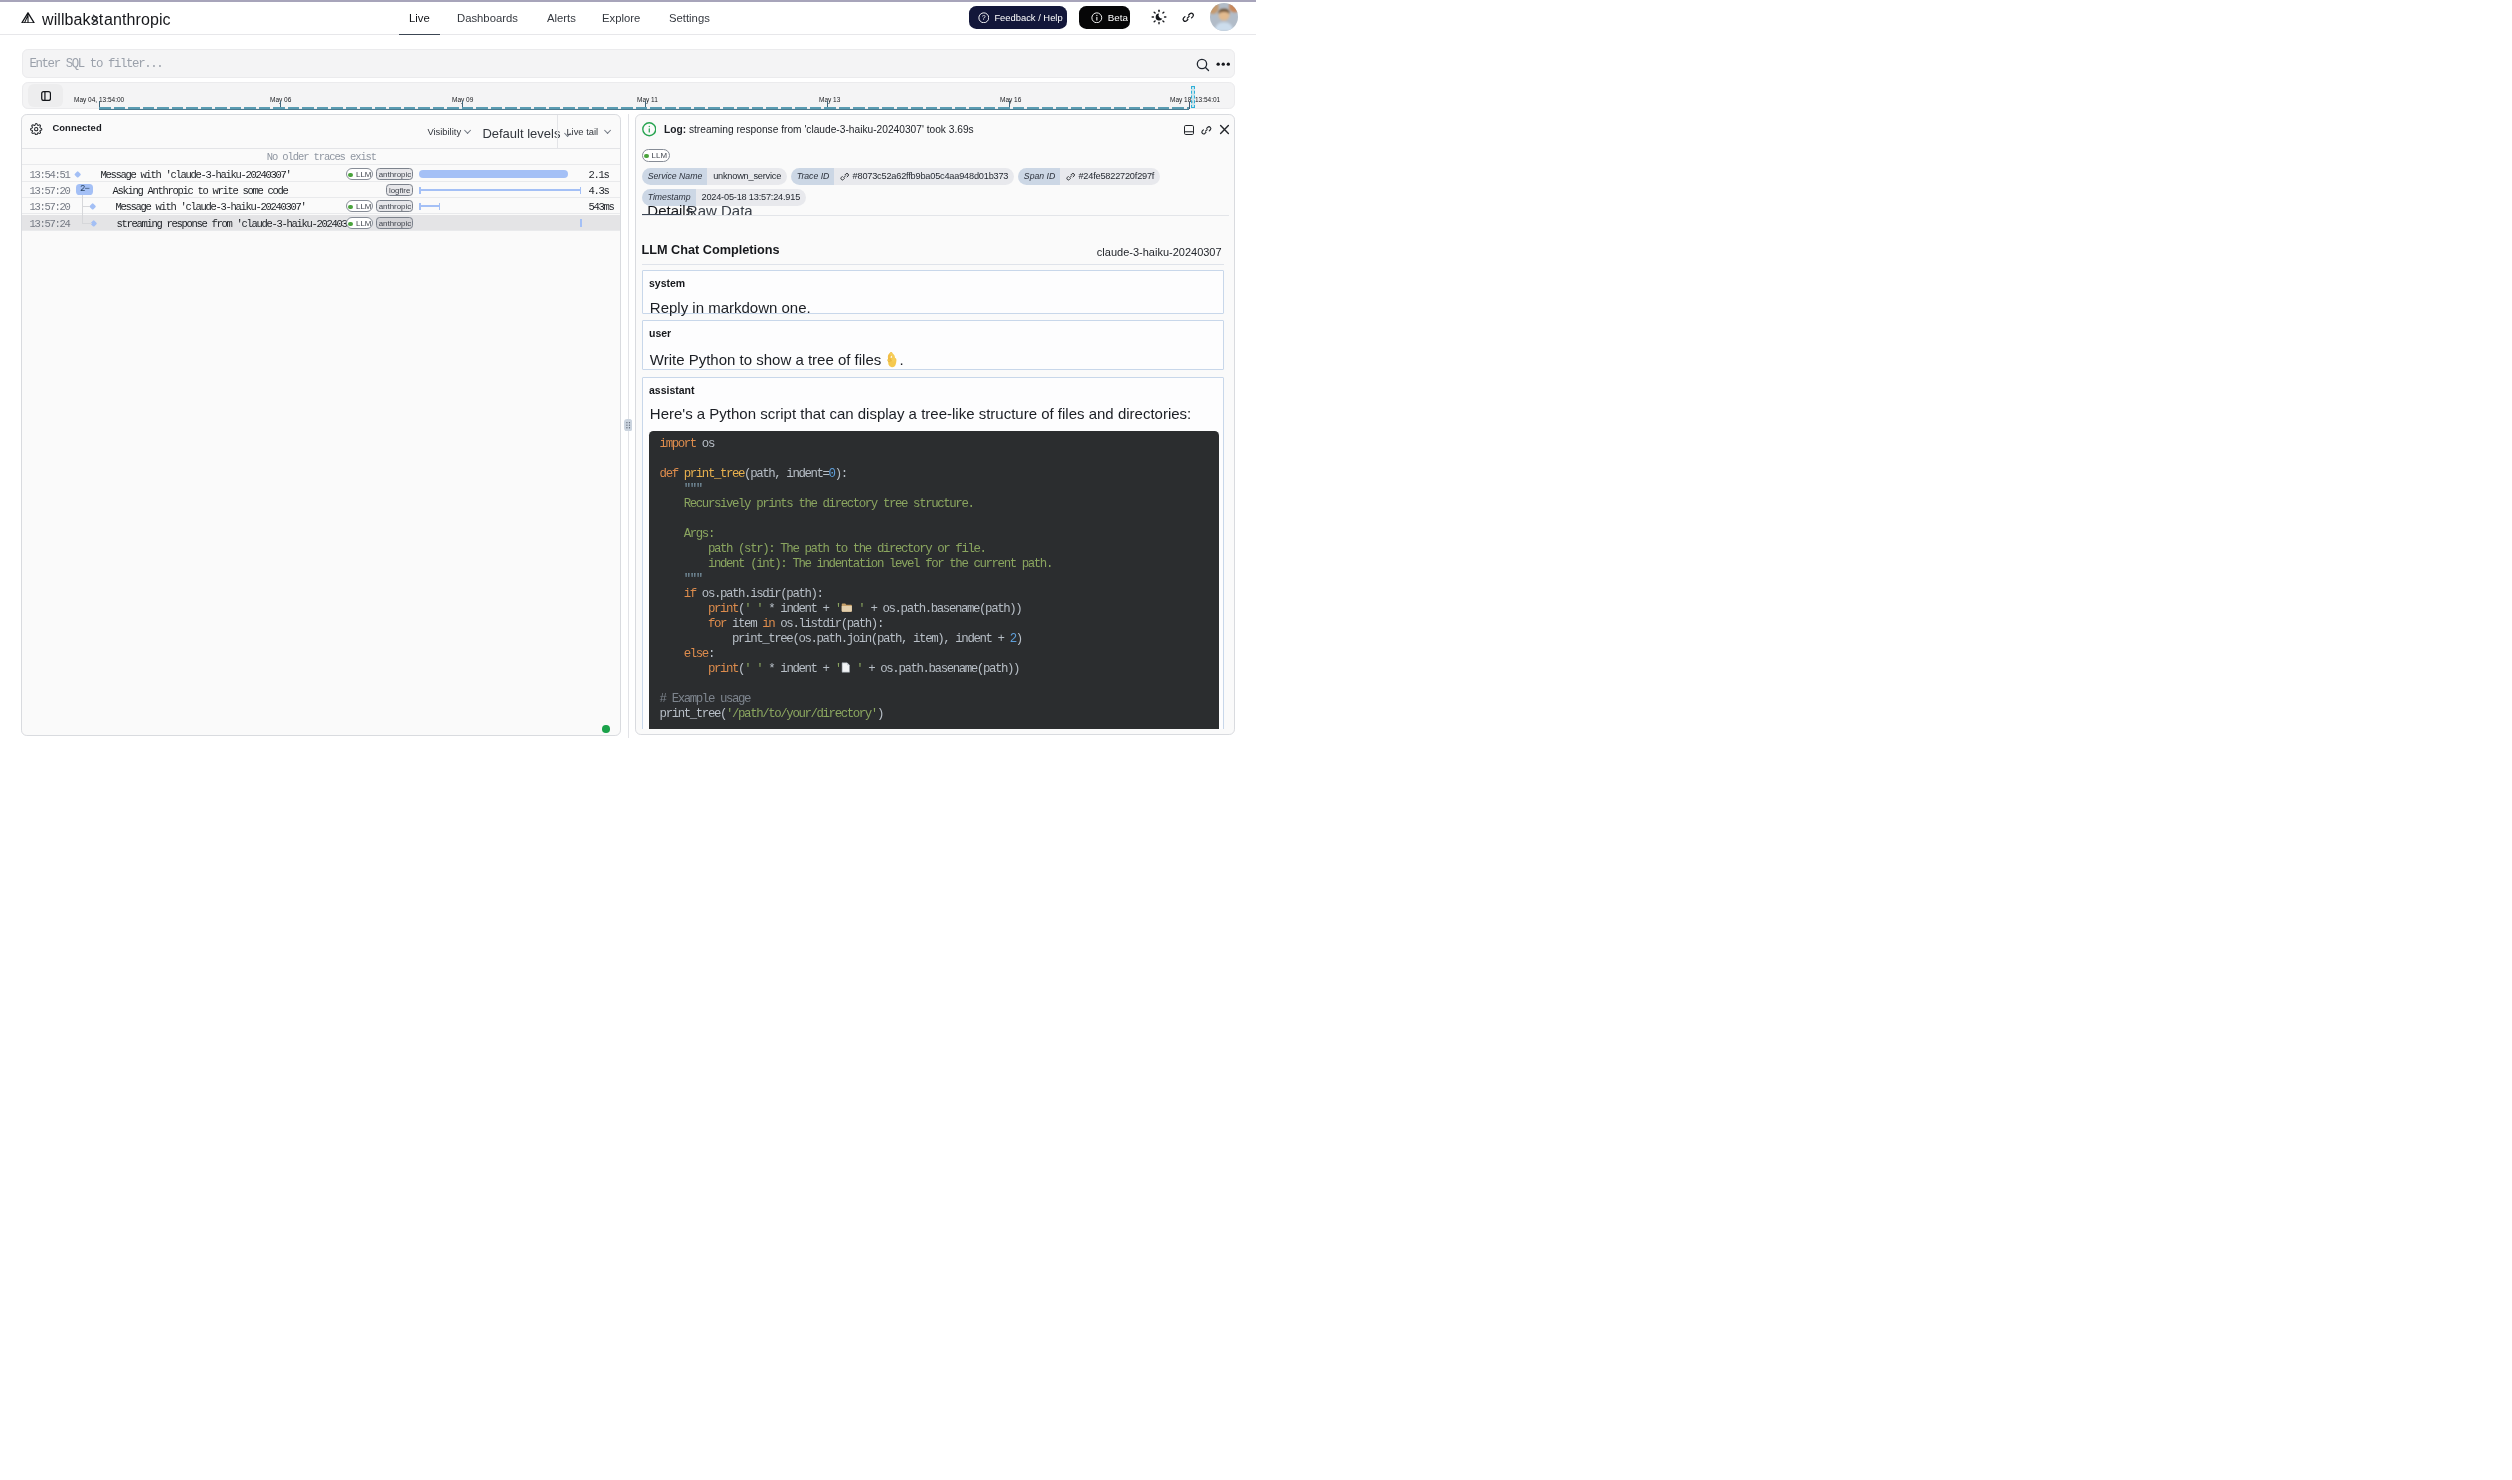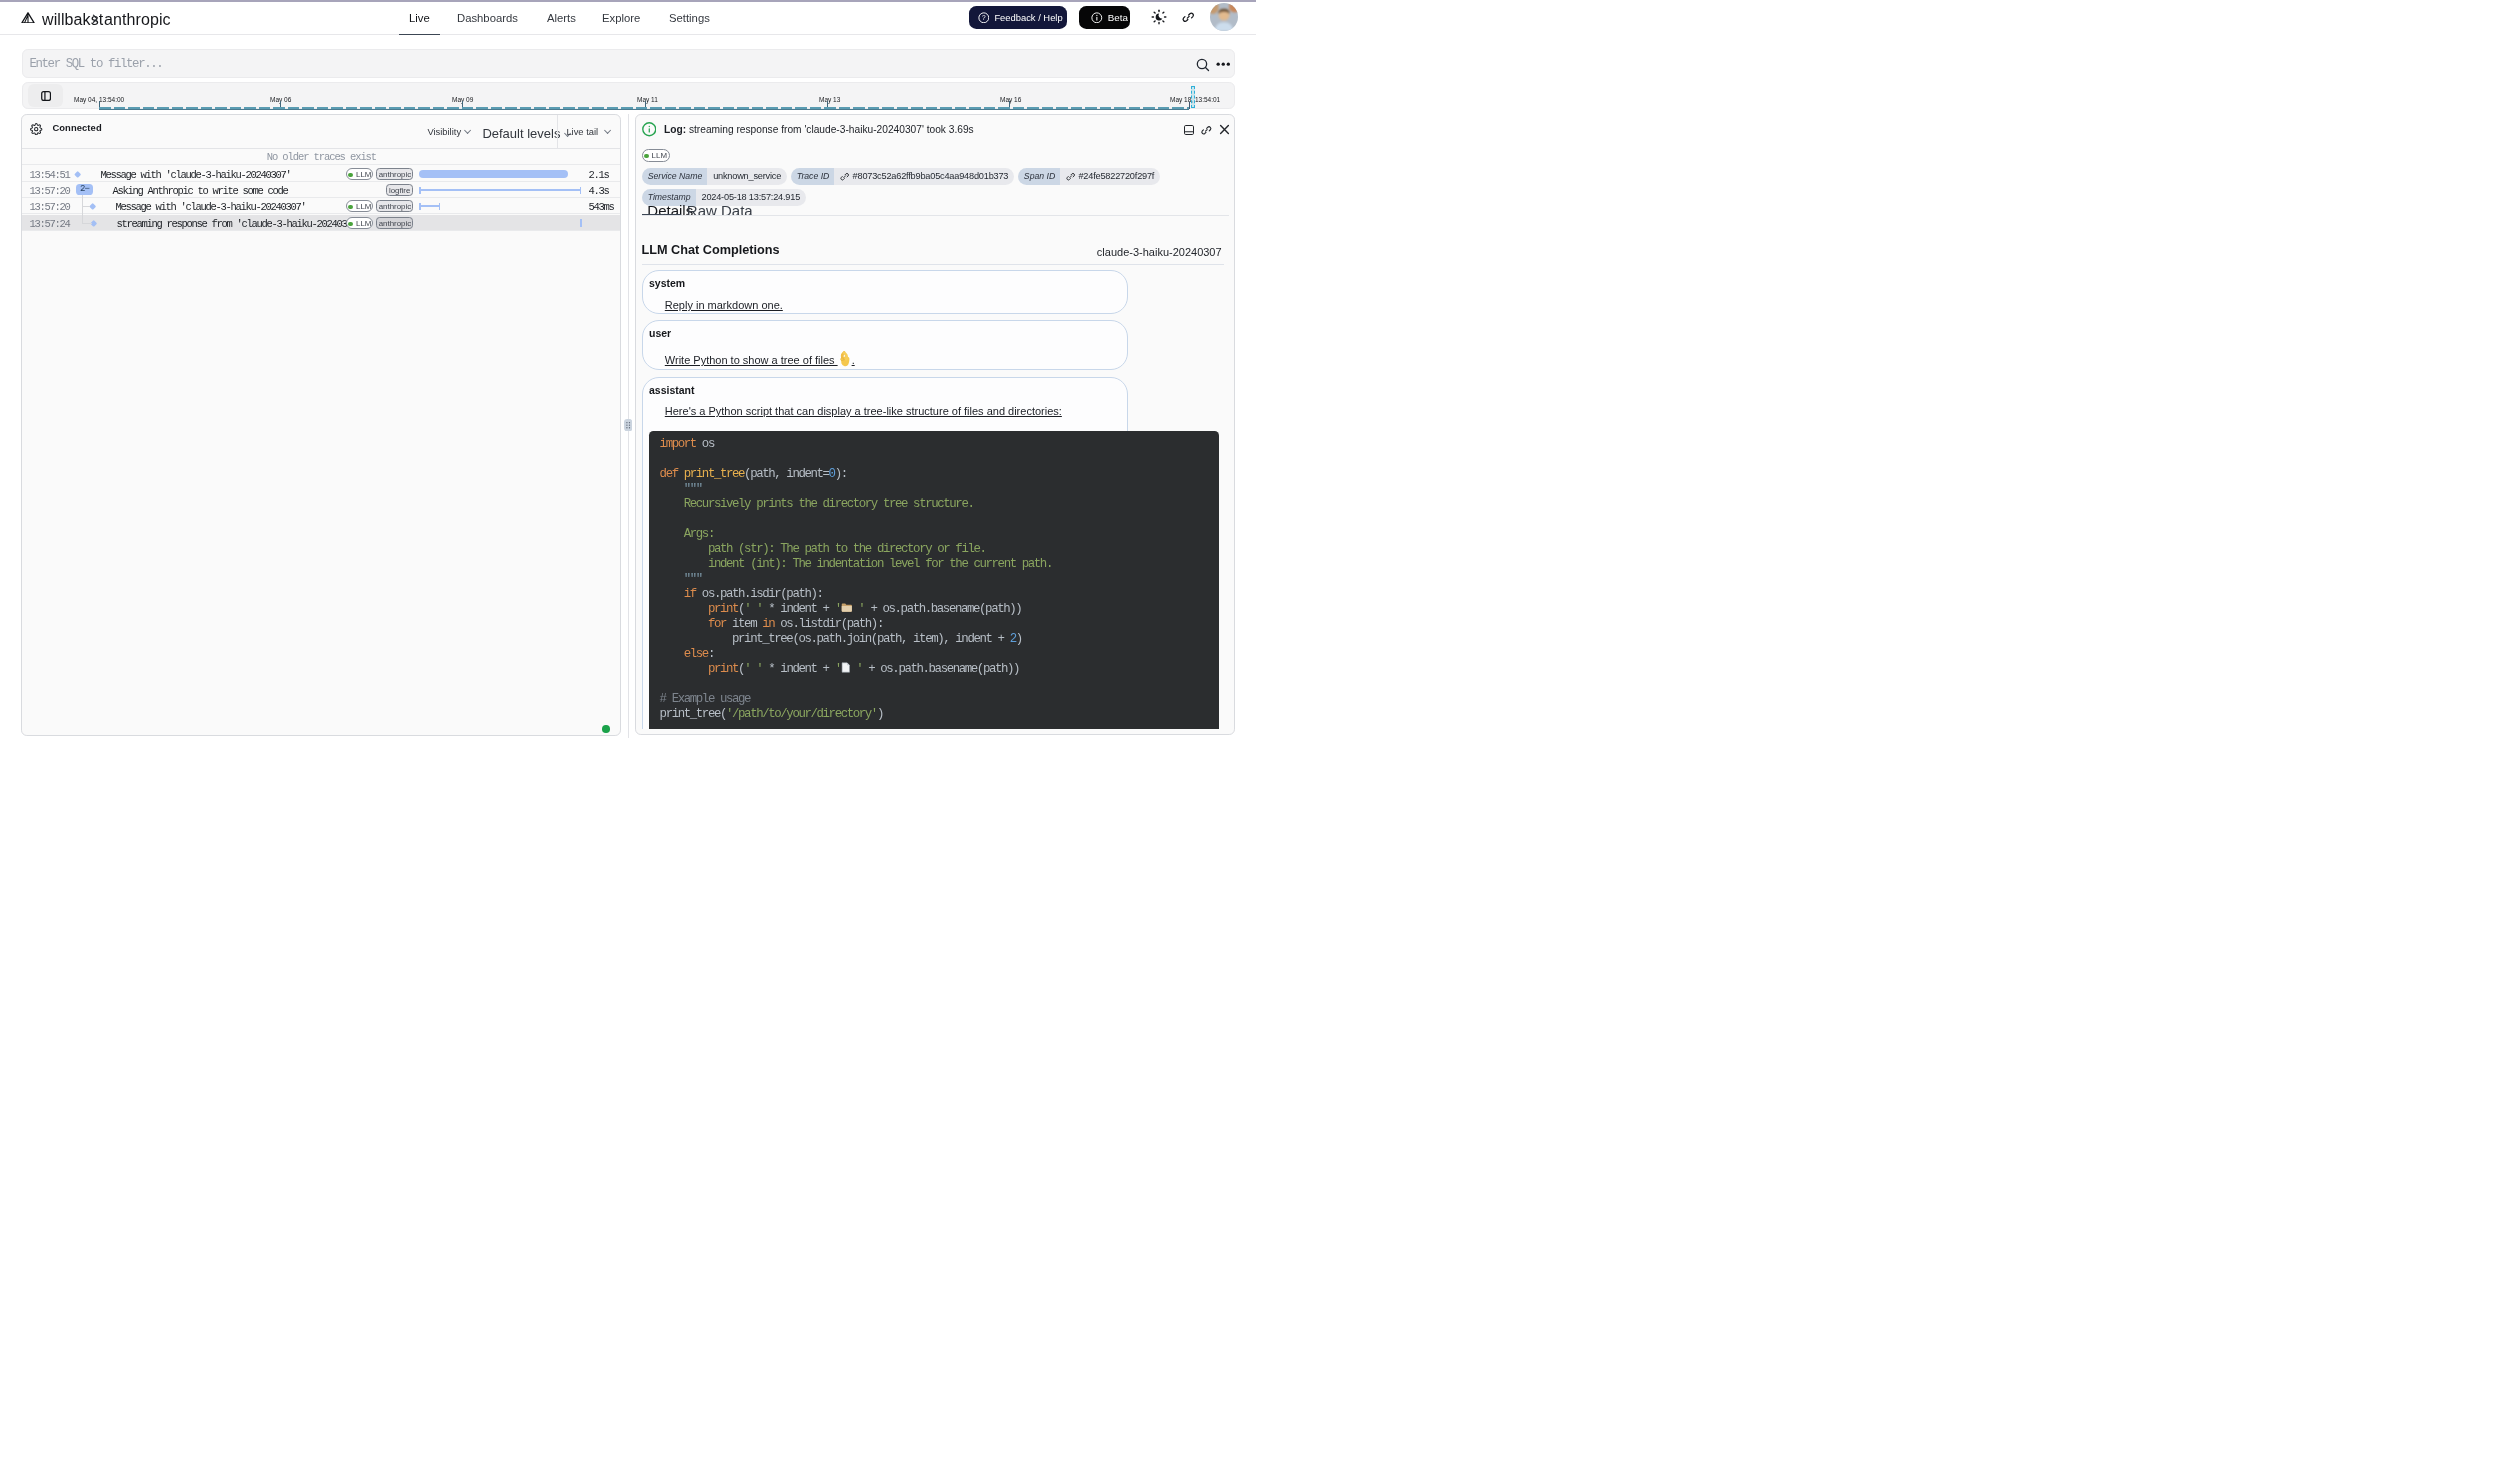--- a/index.html
+++ b/index.html
@@ -97,23 +97,23 @@
 #tabsrow { position:absolute; left:5.8px; top:87px; width:587px; height:14.5px; font-size:15px; color:#383e47; }
 #tabsrow .t1 { position:absolute; left:5.5px; color:#14161a; }
 #tabsrow .t2 { position:absolute; left:45px; }
 #tabsrow .uline { position:absolute; left:0px; top:12.4px; width:39px; height:1.8px; background:#3c4654; }
 #tabsrow .bline { position:absolute; left:0px; top:13.3px; width:587px; height:0.7px; background:#e3e5e9; }
 
 #llmhead { position:absolute; left:5.5px; top:128px; font-size:12.7px; font-weight:700; color:#15171b; }
 #modelname { position:absolute; right:12.4px; top:131px; font-size:11px; color:#23262c; }
 #headrule { position:absolute; left:5.5px; top:149px; width:582px; height:0.7px; background:#dfe3ea; }
 
-.card { position:absolute; left:5.8px; width:486px; background:#fdfdfe; border:0.7px solid #c8d7ea; border-radius:17px; }
+.card { position:absolute; left:5.8px; width:582px; background:#fdfdfe; border:0.7px solid #c8d7ea; border-radius:1px; }
 .card .title { position:absolute; left:6.2px; top:5.8px; font-size:10.5px; font-weight:700; color:#15171b; }
-.card .body { position:absolute; left:22px; top:25px; font-size:11px; color:#1b1e24;text-decoration:underline; }
+.card .body { position:absolute; left:7px; top:25px; font-size:15px; color:#1b1e24; }
 #card-sys { top:155px; height:44px; }
 #card-user { top:205px; height:50px; }
 #card-asst { top:262px; height:509px; }
 
 #codeblock { position:absolute; left:5.8px; top:53px; width:570px; height:302px; background:#2b2d2f; border-radius:4.4px;
   font-family:"Liberation Mono",monospace; font-size:12.4px; letter-spacing:-1.4px; line-height:15px; color:#b7bec6; }
 #code { position:absolute; left:11px; top:5.8px; white-space:pre; }
 .kw { color:#dd8c4d; } .fn { color:#e7b04e; } .num { color:#5f9fd9; } .str { color:#8aa55f; }
 .com { color:#7d848d; } .q3 { color:#7d98a8; }
 </style>

